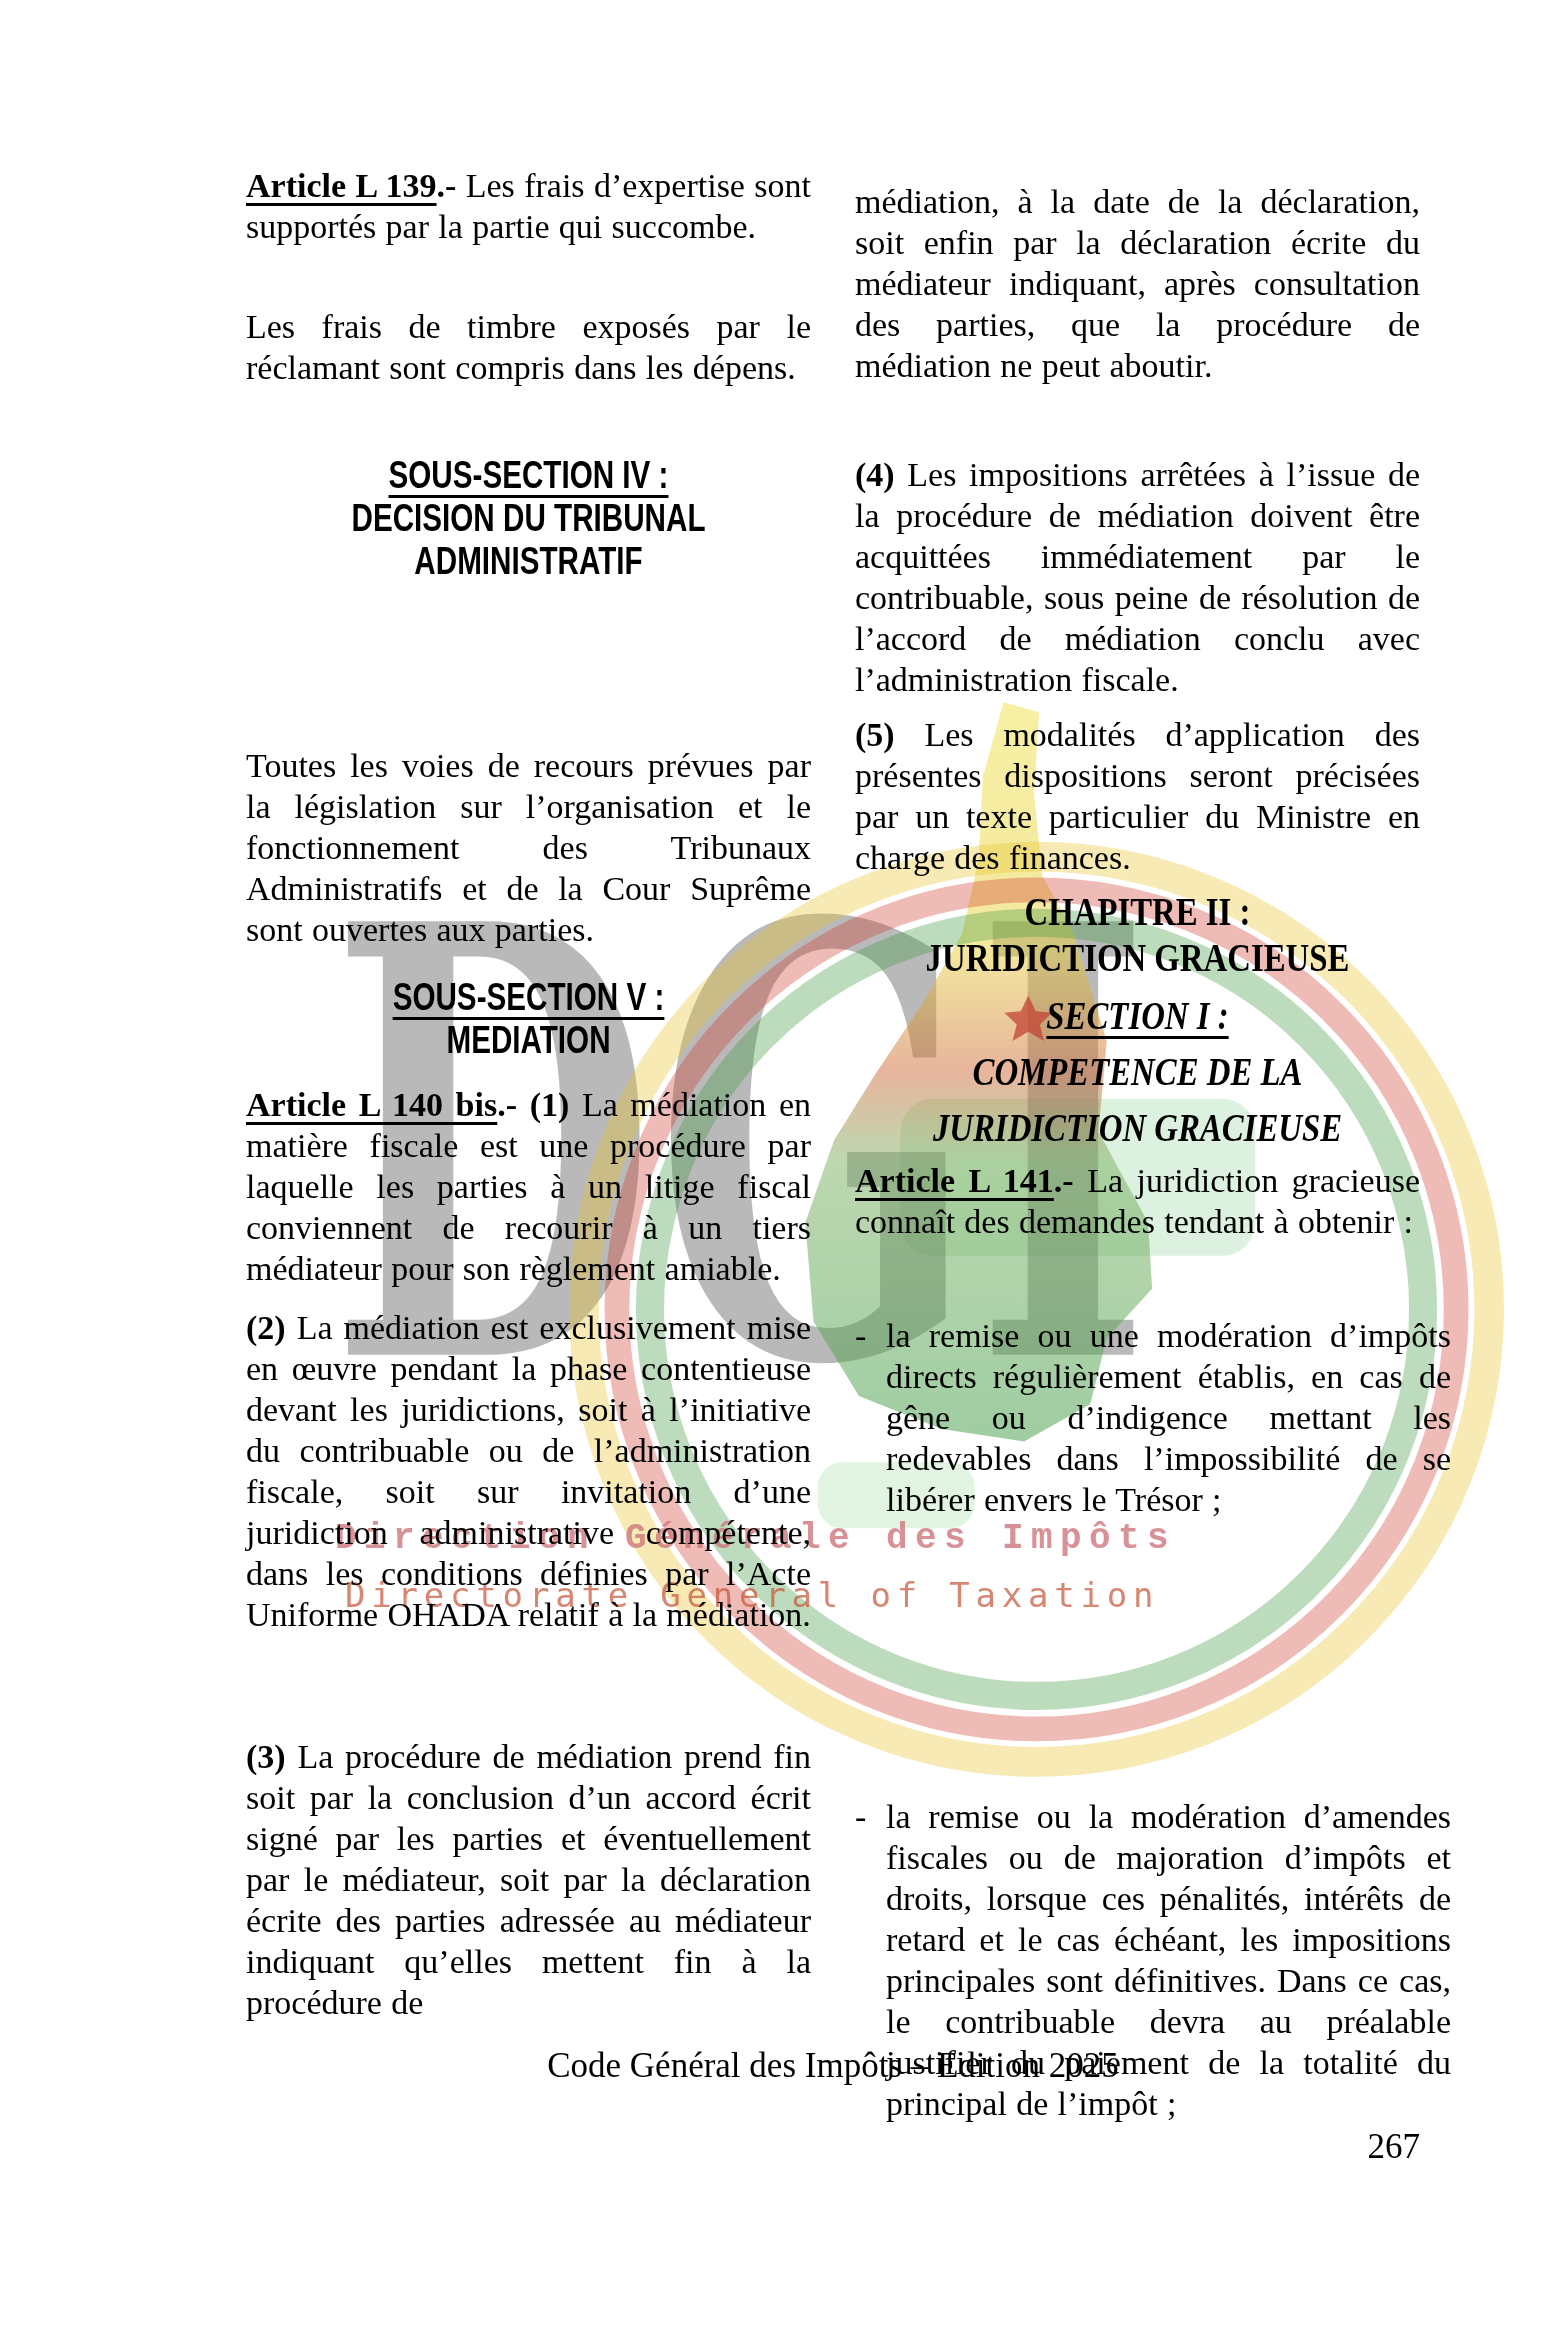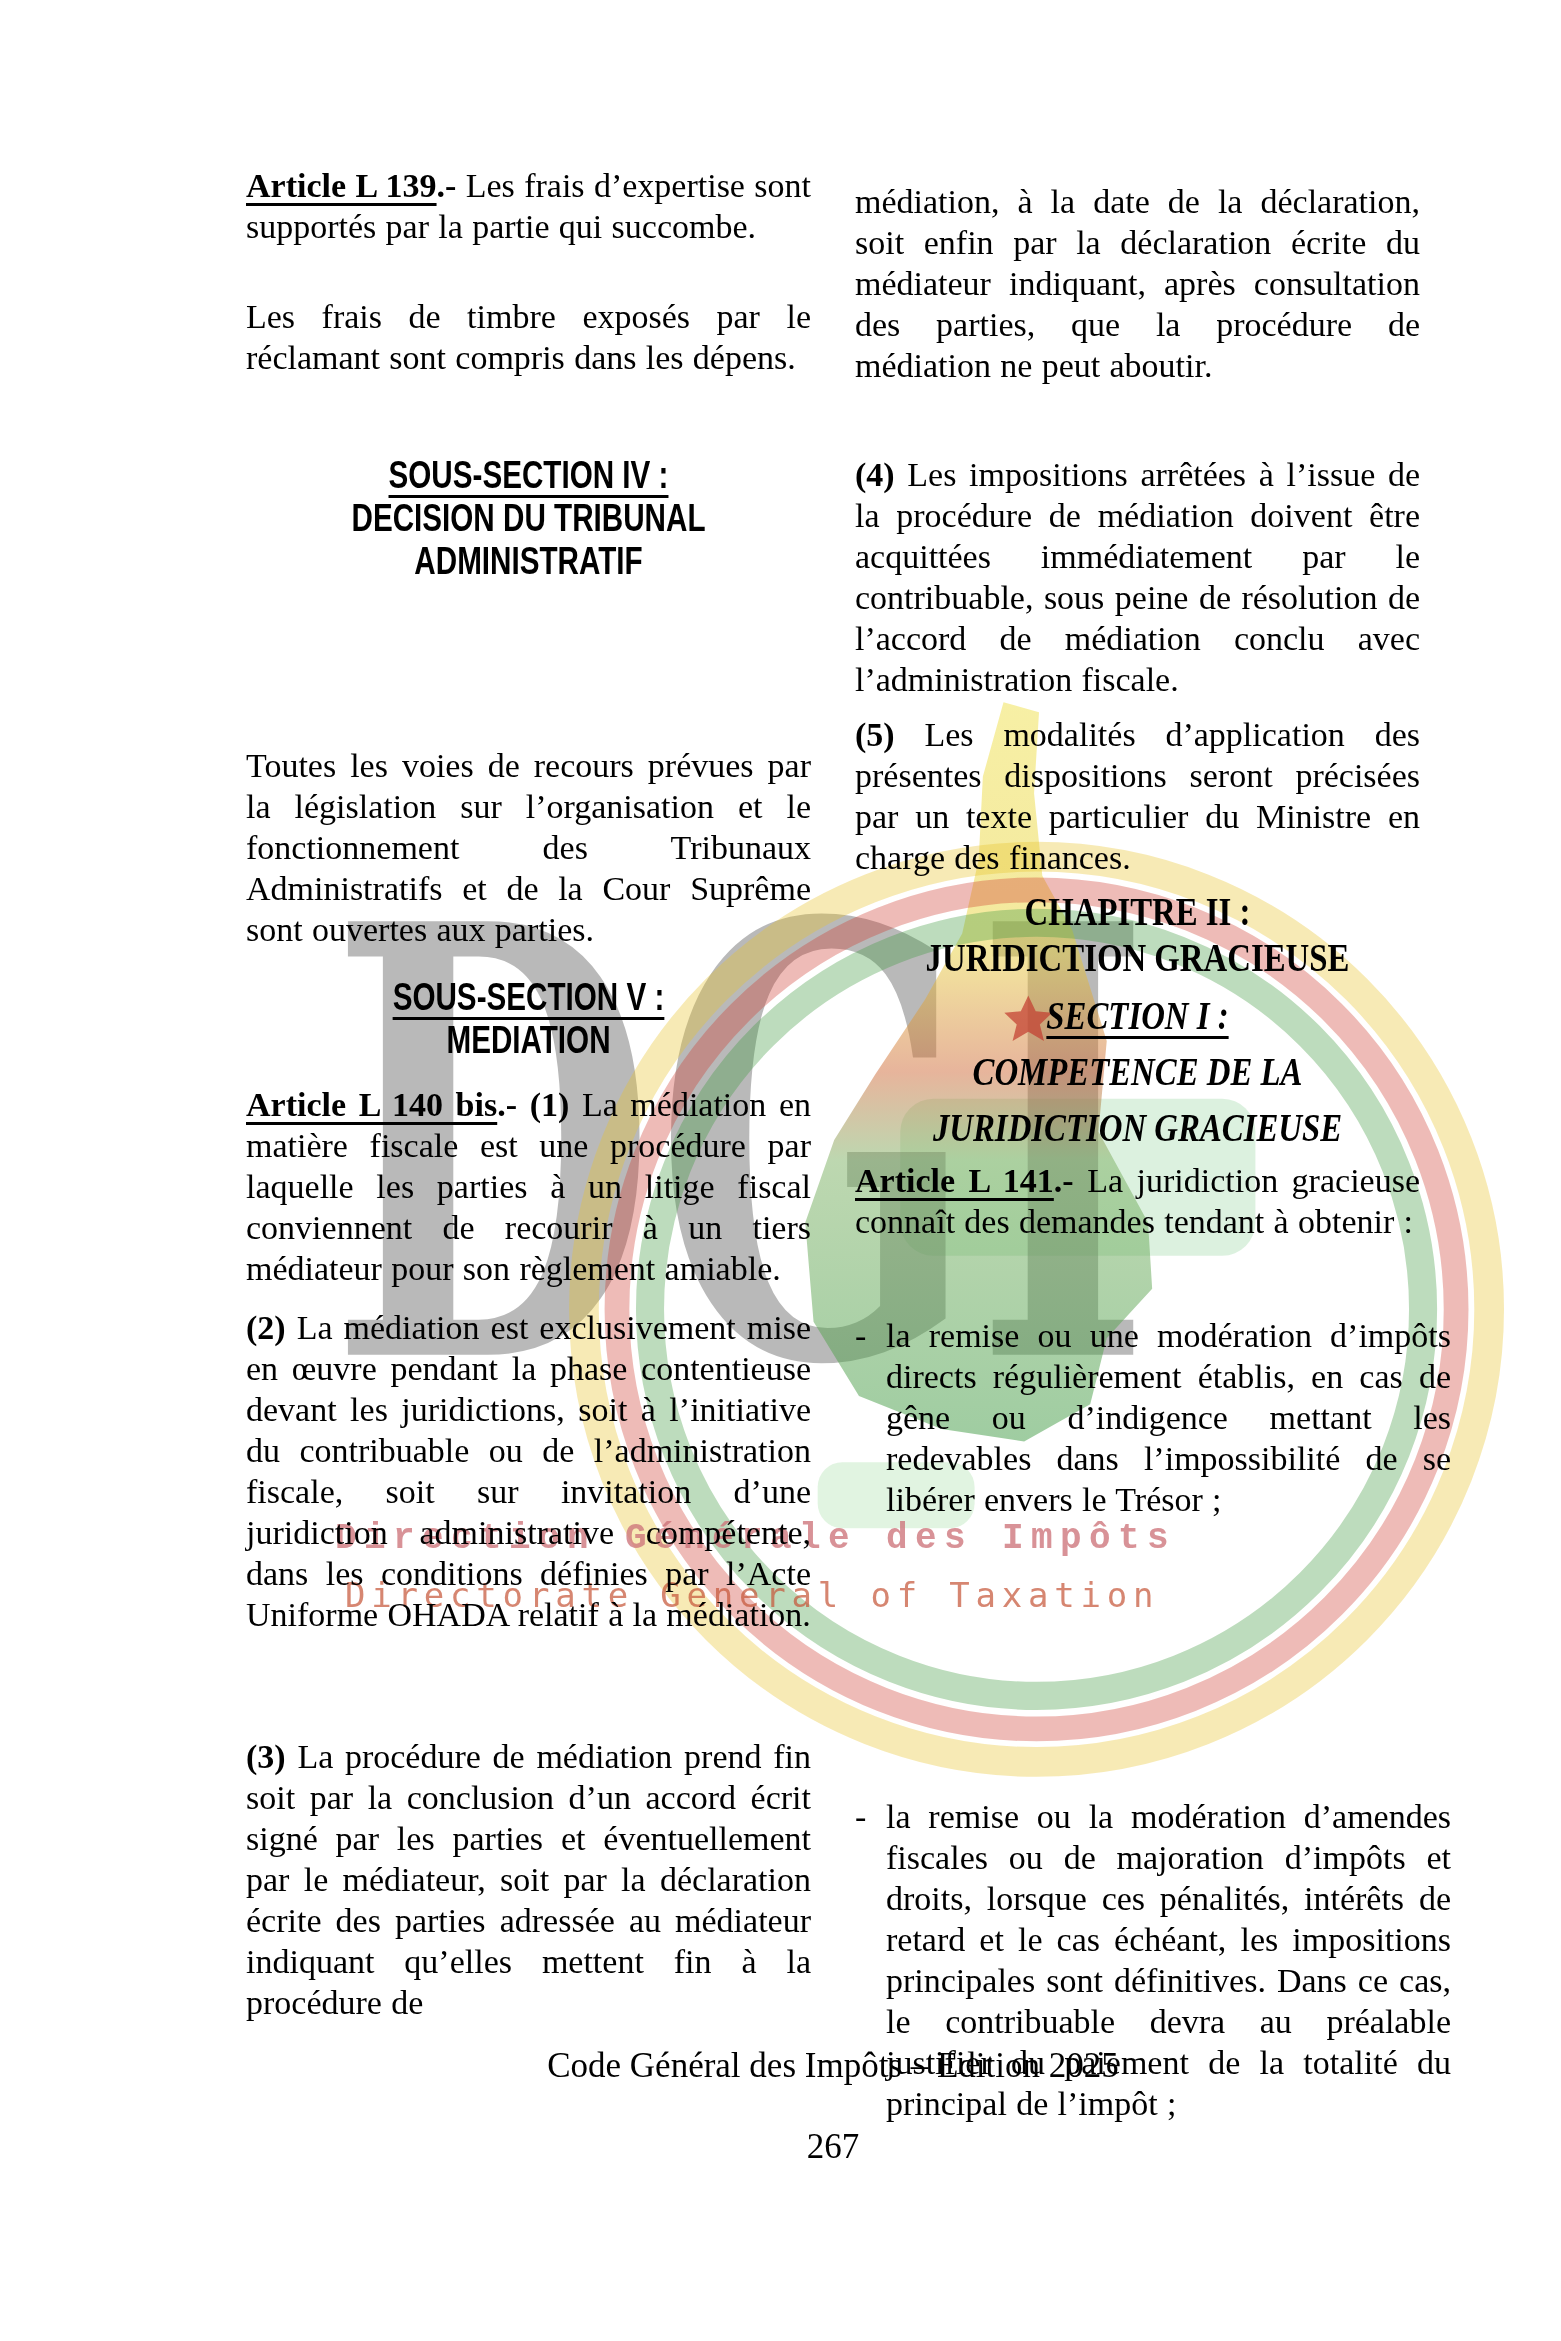--- a/index.html
+++ b/index.html
@@ -54,21 +54,21 @@
     text-decoration:underline; text-decoration-thickness:3.3px;
     text-underline-offset:6.6px;
   }
   .item { position:relative; padding-left:31px; }
   .dash { position:absolute; left:0; top:0; }
   .footer, .pagenum {
     position:absolute; left:246px; width:1174px; text-align:center;
     font-size:35px; line-height:38px; z-index:3;
   }
   .footer  { top:2047px; }
-  .pagenum { top:2128px; }
+  .pagenum { top:2128px;text-align:right; }
 </style>
 </head>
 <body>
 
 <div class="page">
 
   <svg class="wm-layer" viewBox="0 0 1890 2835" aria-hidden="true">
     <defs>
       <linearGradient id="mapGrad" x1="0" y1="0" x2="0" y2="1">
         <stop offset="0" stop-color="#efe04a"></stop>
@@ -95,21 +95,21 @@
       <circle cx="1255" cy="1585" r="548" fill="none" stroke="#e8c32a" stroke-width="36"></circle>
       <circle cx="1255" cy="1585" r="508" fill="none" stroke="#cf3b2f" stroke-width="30"></circle>
       <circle cx="1255" cy="1585" r="468" fill="none" stroke="#3f9a3f" stroke-width="34"></circle>
     </g>
   </svg>
   <div class="wm-pink1">Direction Générale des Impôts</div>
   <div class="wm-pink2">Directorate General of Taxation</div>
 
   <div class="blk lcol body" style="top:165px"><span class="art">Article L 139</span><span class="b">.-</span><span> Les frais d’expertise sont supportés par la partie qui succombe.</span></div>
 
-  <div class="blk lcol body" style="top:296px">Les frais de timbre exposés par le réclamant sont compris dans les dépens.</div>
+  <div class="blk lcol body" style="top:306px">Les frais de timbre exposés par le réclamant sont compris dans les dépens.</div>
 
   <div class="blk lcol" style="top:454px">
     <div class="sshead">
       <div class="u">SOUS-SECTION IV :</div>
       <div>DECISION DU TRIBUNAL</div>
       <div>ADMINISTRATIF</div>
     </div>
   </div>
 
 

